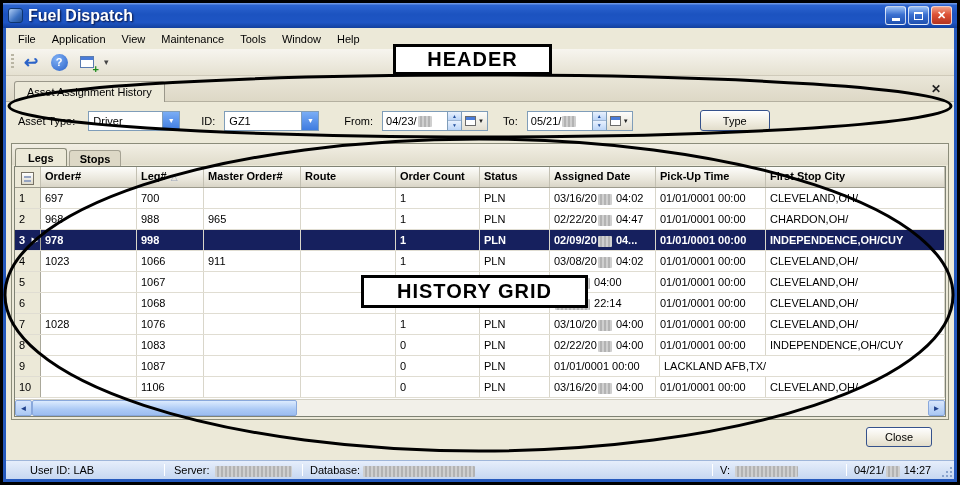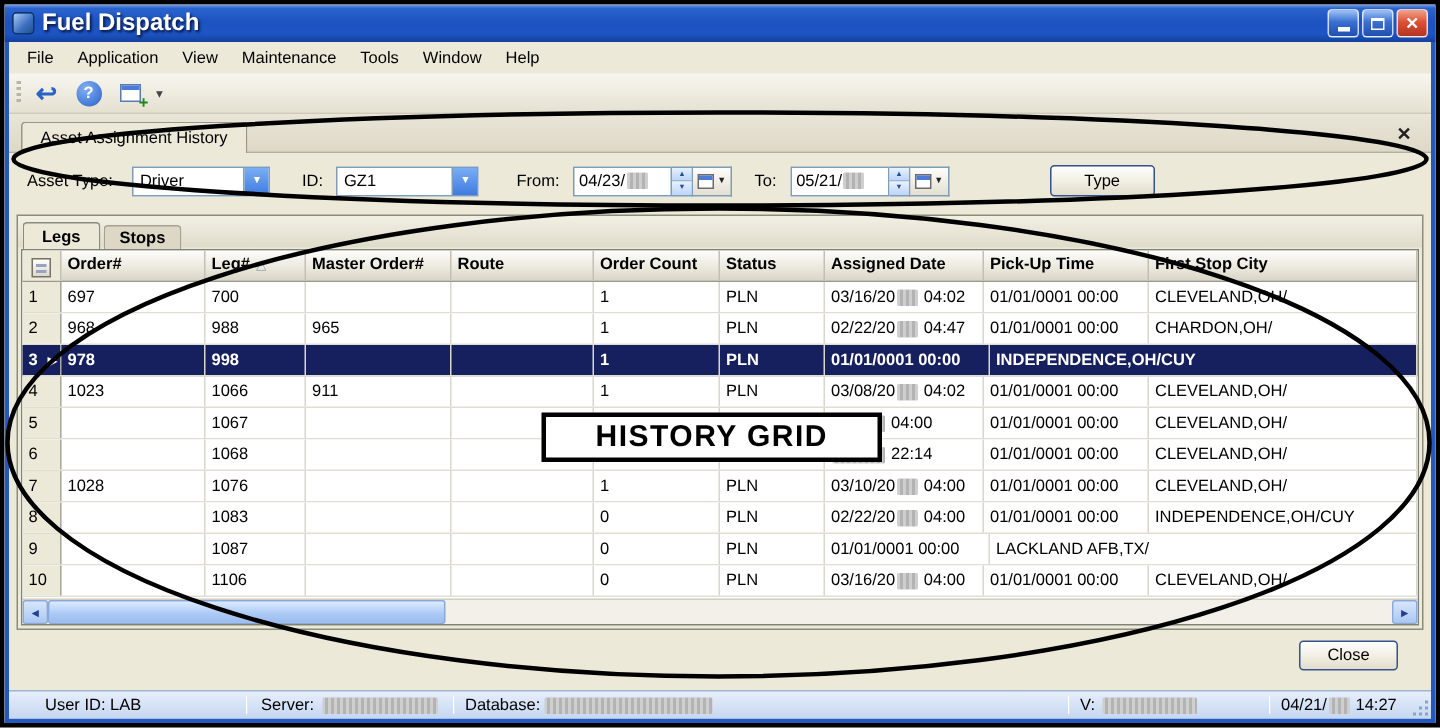--- a/index.html
+++ b/index.html
@@ -280,20 +280,21 @@
               <div class="numcell">
                 <span>3</span>
                 <span class="rowarrow">▶</span>
               </div>
               <div class="gc c1">978</div>
               <div class="gc c2">998</div>
               <div class="gc c3"></div>
               <div class="gc c4"></div>
               <div class="gc c5">1</div>
               <div class="gc c6">PLN</div>
+              <div class="gc c7">02/09/20<span class="redact" style="width:14px"></span> 04...</div>
               <div class="gc c8">01/01/0001 00:00</div>
               <div class="gc c9">INDEPENDENCE,OH/CUY</div>
             </div>
             <div class="grow">
               <div class="numcell">
                 <span>4</span>
               </div>
               <div class="gc c1">1023</div>
               <div class="gc c2">1066</div>
               <div class="gc c3">911</div>
@@ -415,14 +416,15 @@
       <span class="sb-sep" style="left:840px"></span>
       <span class="sb" style="left:848px">04/21/<span class="redact" style="width:14px"></span> 14:27</span>
       <span class="sb-grip"></span>
     </div>
   </div>
 
   <svg class="overlay" width="954" height="479" viewBox="0 0 954 479">
     <ellipse cx="477" cy="103" rx="471" ry="31" fill="none" stroke="#000" stroke-width="3"></ellipse>
     <ellipse cx="476" cy="292" rx="474" ry="156" fill="none" stroke="#000" stroke-width="3"></ellipse>
   </svg>
+  <div class="annot-label header-annot">HEADER</div>
   <div class="annot-label grid-annot">HISTORY GRID</div>
 </div>
 
 </body></html>

